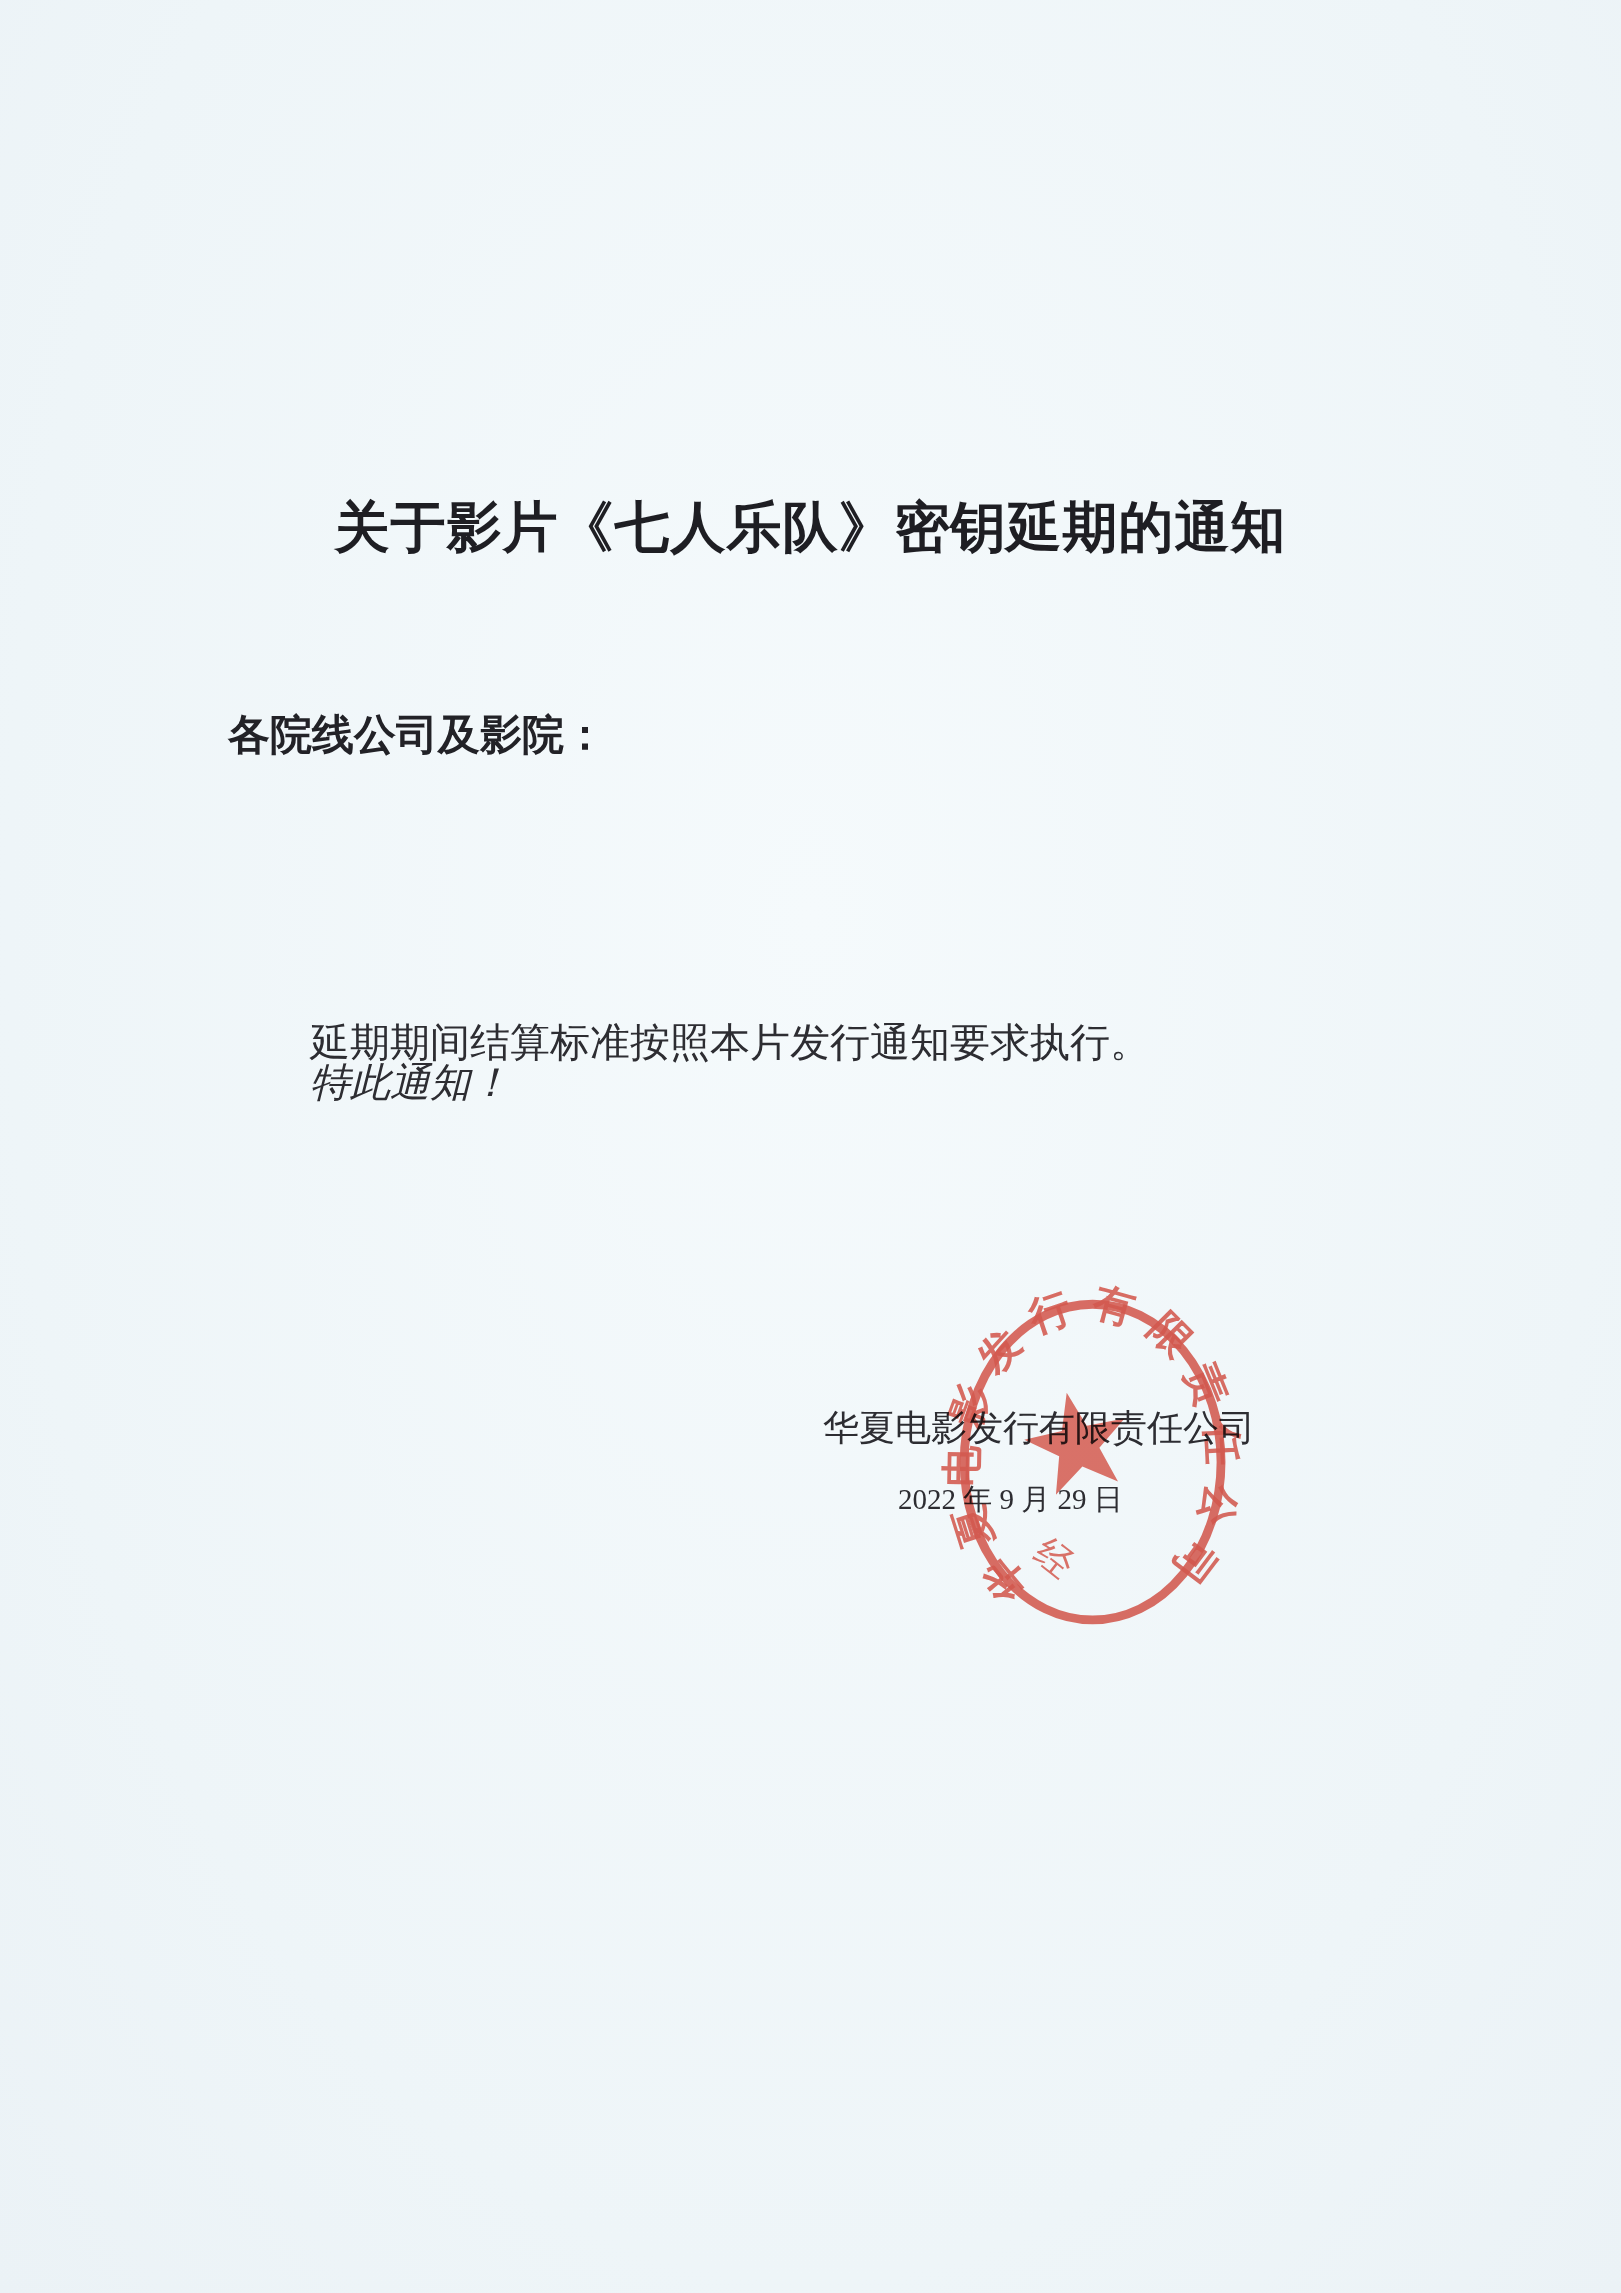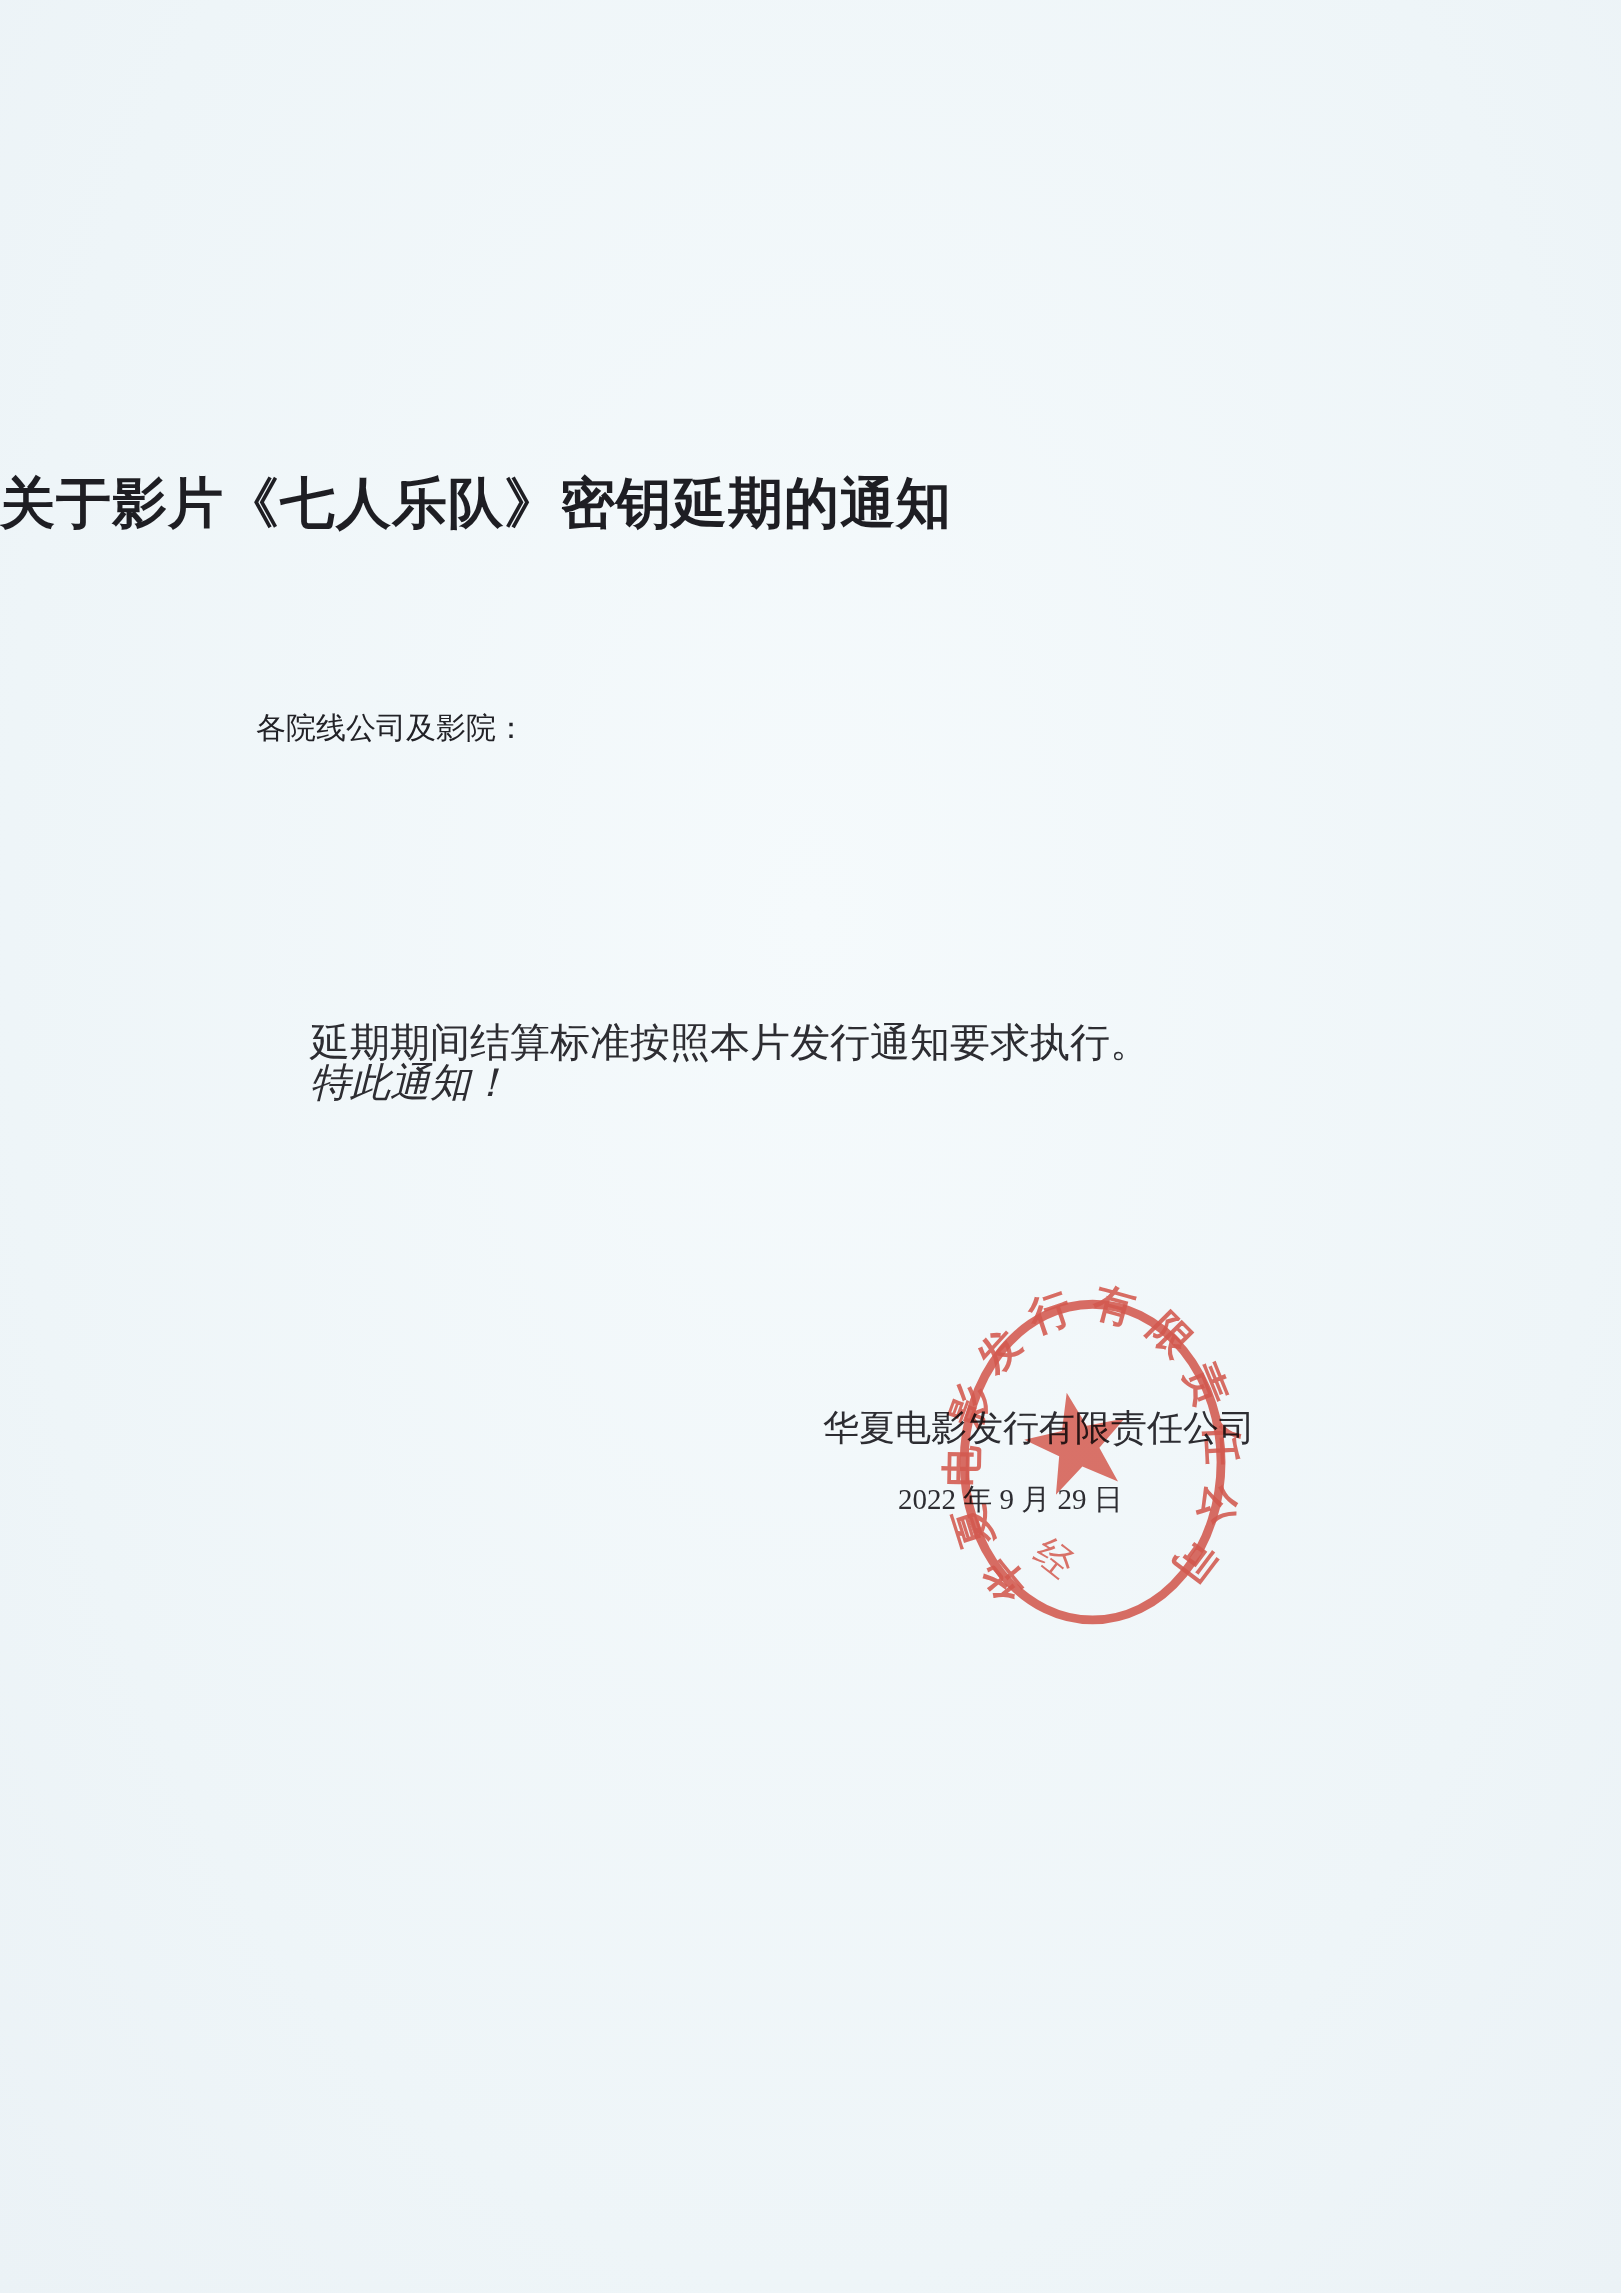--- a/index.html
+++ b/index.html
@@ -6,29 +6,29 @@
   .page{
     position:relative;
     width:1621px;height:2294px;
     background:#f1f7fa;
     background-image:radial-gradient(ellipse at 50% 40%, #f5fafc 0%, #eef5f8 70%, #ebf2f6 100%);
     font-family:"Liberation Serif","DejaVu Serif",serif;
     color:#2b2b30;
     overflow:hidden;
   }
   .doc-title{
-    position:absolute;top:467px;left:0;width:100%;
-    text-align:left;font-size:55px;font-weight:700;
+    position:absolute;top:491px;left:0;width:100%;
+    text-align:center;font-size:55px;font-weight:700;
     letter-spacing:1px;color:#1e1e23;
   }
   .line{
     position:absolute;font-size:40px;line-height:1.2;
     white-space:pre;color:#2d2d32;
   }
-  .salutation{top:710px;left:228px;font-weight:400;font-size:30px;color:#222227;margin-left:28px;}
+  .salutation{top:710px;left:228px;font-weight:700;font-size:42px;color:#222227;}
   .l1{top:794px;left:310px;}
   .l2{top:860px;left:222px;}
   .l3{top:925px;left:310px;}
   .l4{top:990px;left:310px;margin-top:29px;}
   .l5{top:1059px;left:310px;font-style:italic;}
   .sign-company{top:1407px;left:823px;font-size:36px;letter-spacing:0;}
   .sign-date{top:1482px;left:898px;font-size:29px;}
   .seal{
     position:absolute;left:916px;top:1266px;width:363px;height:402px;
     mix-blend-mode:multiply;opacity:0.93;

